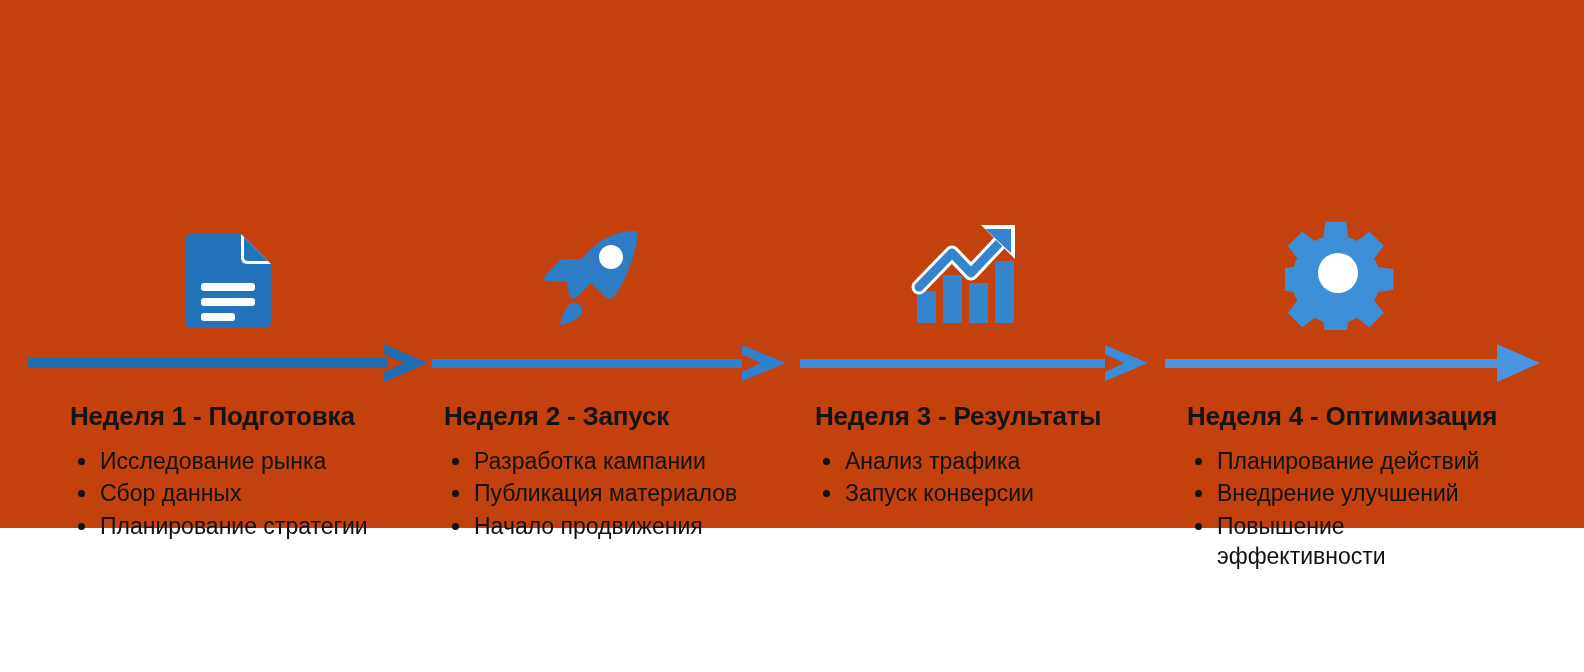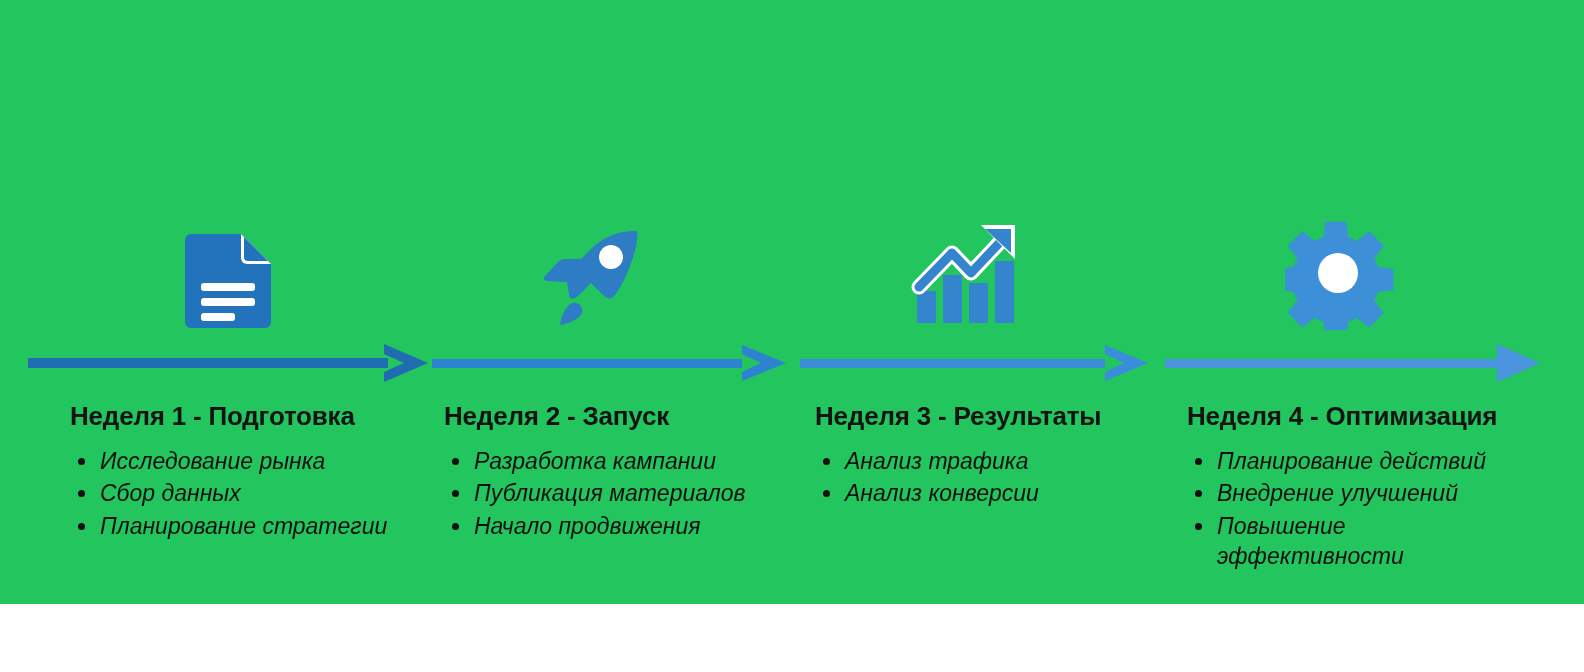--- a/index.html
+++ b/index.html
@@ -11,22 +11,22 @@
     width: 1584px;
     height: 672px;
     font-family: "Liberation Sans", sans-serif;
     overflow: hidden;
     position: relative;
   }
 
   #canvas {
     position: relative;
     width: 1584px;
-    height: 604px;
-    background: #22c55e;
+    height: 528px;
+    background: #c2410c;
   }
 
   
   .icon-wrap {
     position: absolute;
     width: 120px;
     height: 120px;
     display: flex;
     align-items: center;
     justify-content: center;
@@ -54,21 +54,20 @@
     color: #141414;
     letter-spacing: -0.2px;
     white-space: nowrap;
     line-height: 1.15;
     font-stretch: condensed;
   }
   .col-list {
     list-style: none;
     margin: 14px 0 0 0;
     padding: 0;
-    font-style: italic;
   }
   .col-list li {
     position: relative;
     font-size: 23px;
     color: #111111;
     line-height: 1.32;
     padding-left: 30px;
     margin-bottom: 2px;
   }
   .col-list li::before {
@@ -168,21 +167,21 @@
       <li>Разработка кампании</li>
       <li>Публикация материалов</li>
       <li>Начало продвижения</li>
     </ul>
   </div>
 
   <div class="col" style="left:815px; width:360px;">
     <div class="col-title">Неделя 3 - Результаты</div>
     <ul class="col-list">
       <li>Анализ трафика</li>
-      <li>Анализ конверсии</li>
+      <li>Запуск конверсии</li>
     </ul>
   </div>
 
   <div class="col" style="left:1187px; width:330px;">
     <div class="col-title">Неделя 4 - Оптимизация</div>
     <ul class="col-list">
       <li>Планирование действий</li>
       <li>Внедрение улучшений</li>
       <li style="max-width:215px;">Повышение эффективности</li>
     </ul>

